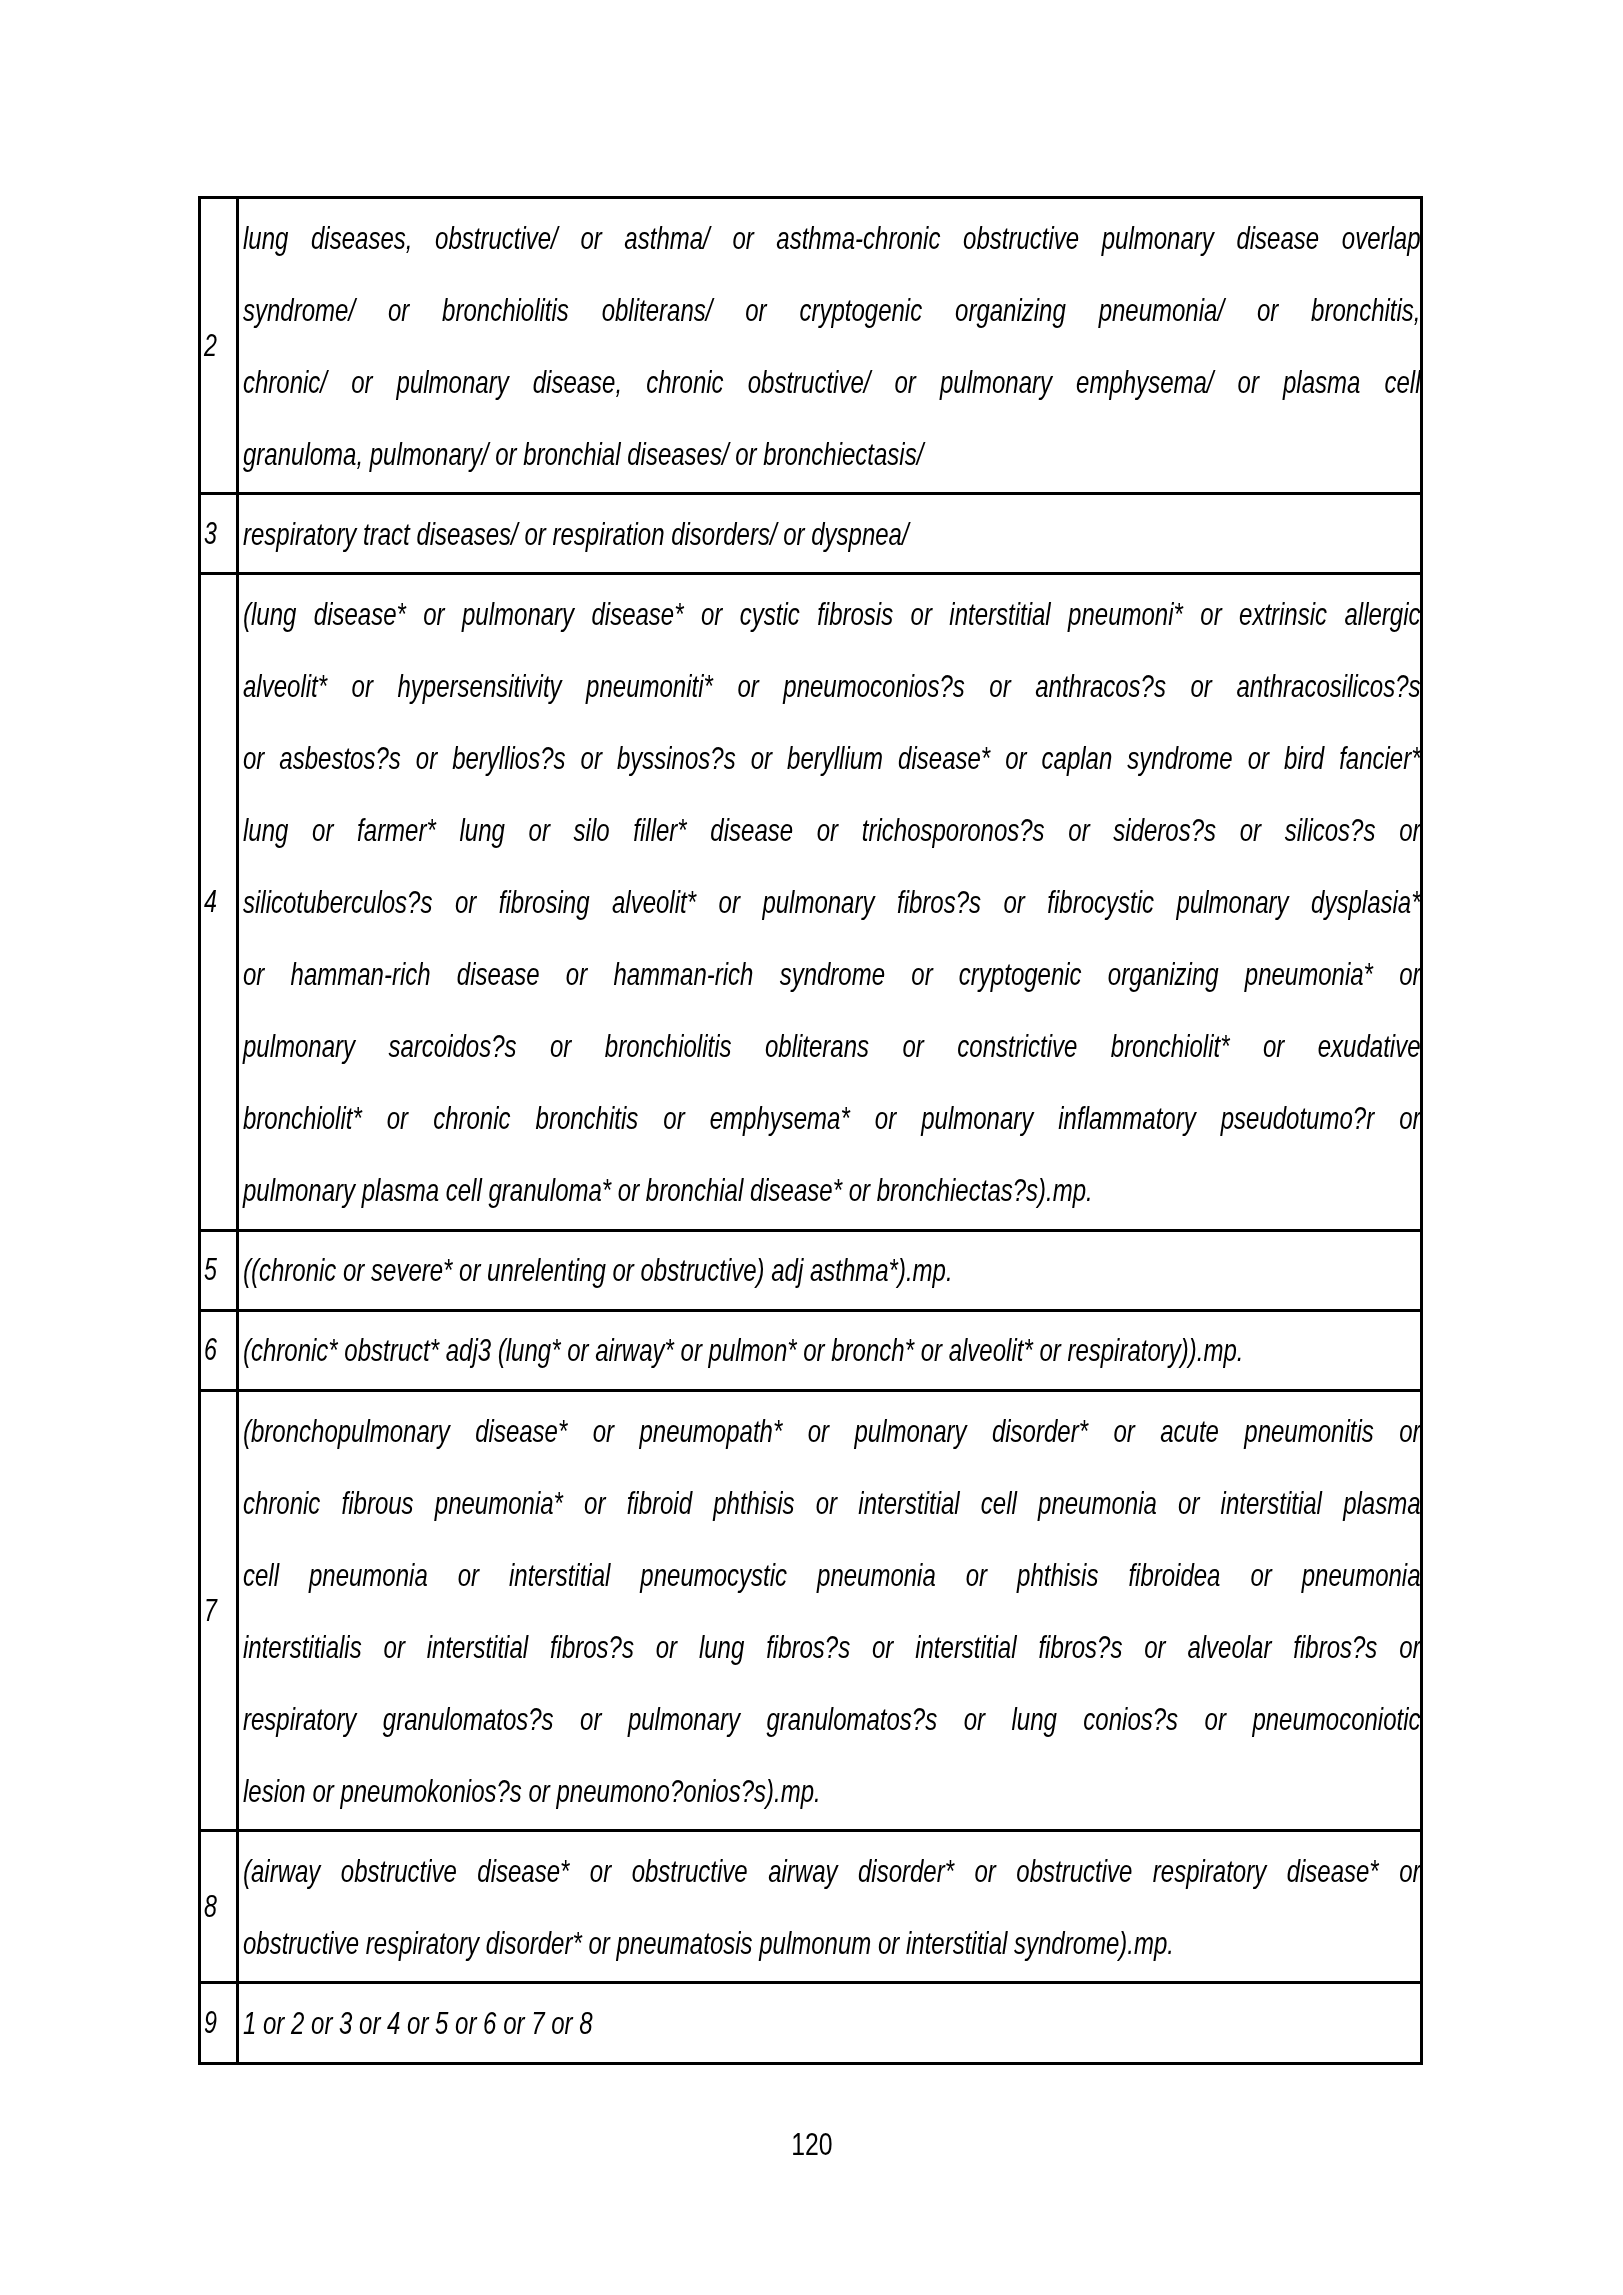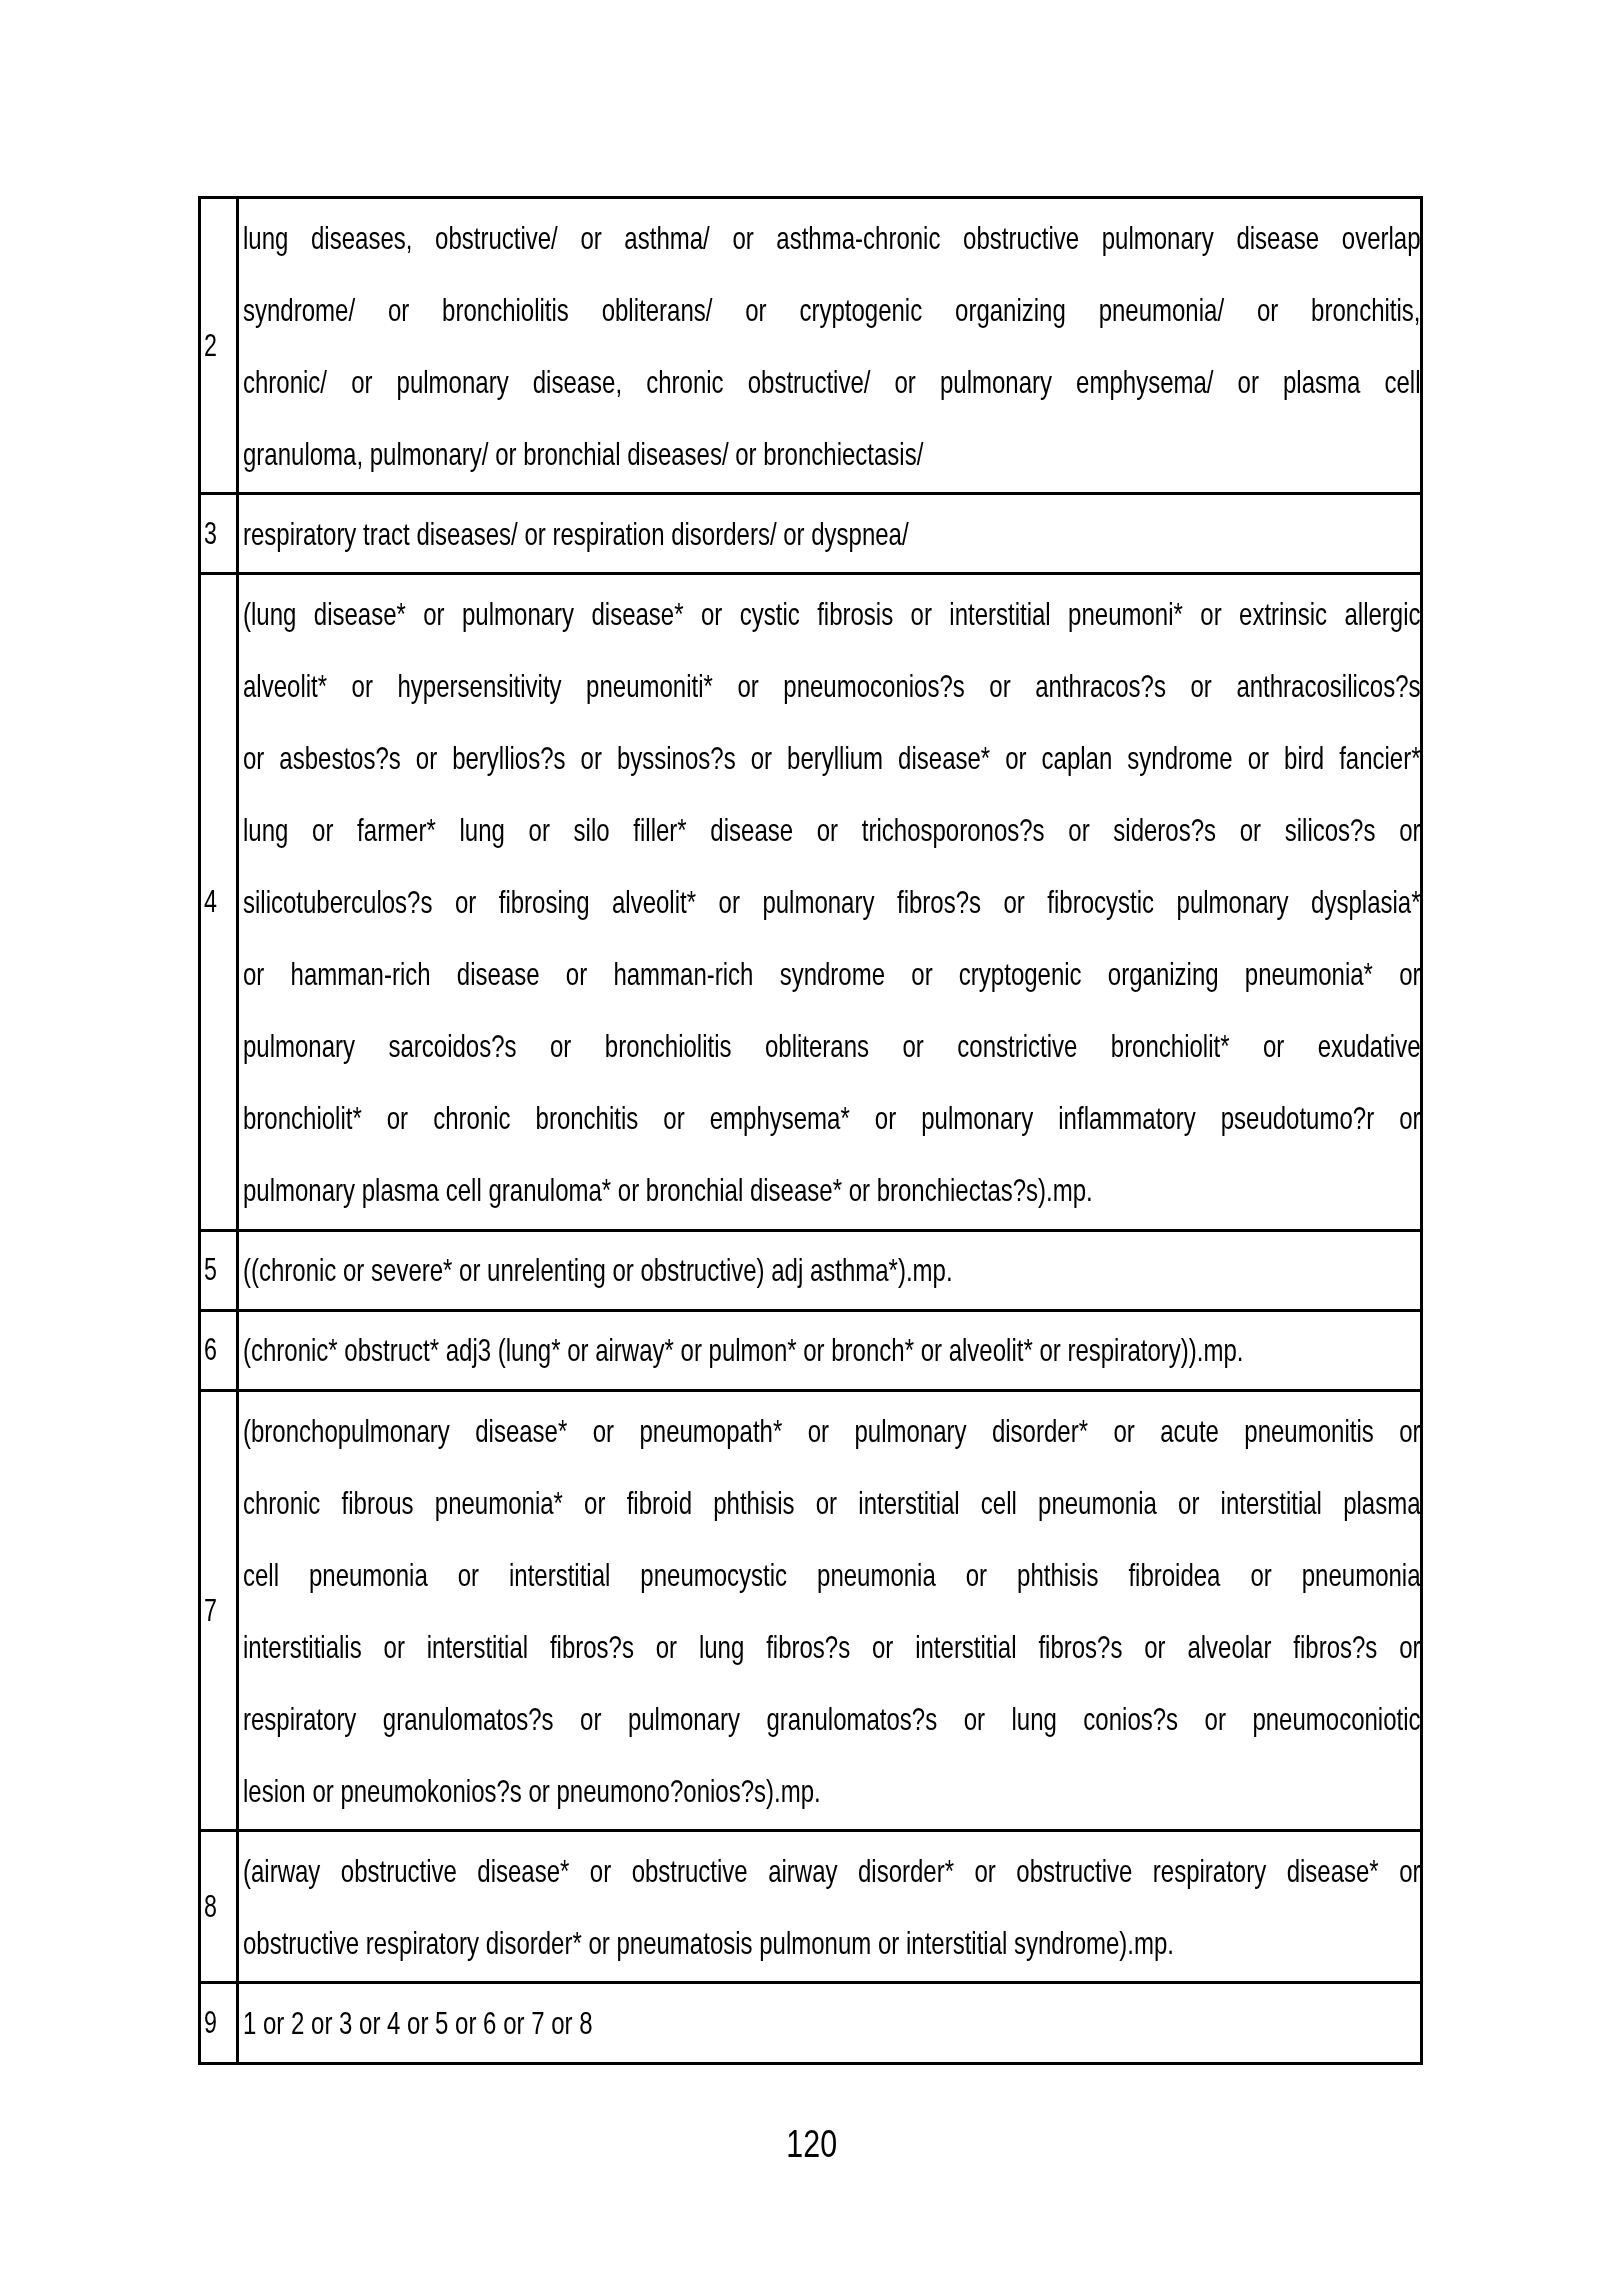--- a/index.html
+++ b/index.html
@@ -10,21 +10,21 @@
     color: #000000;
     overflow: hidden;
   }
   table.strategy {
     position: absolute;
     left: 198px; top: 196px;
     width: 1225px;
     border-collapse: collapse;
     table-layout: fixed;
   }
-  td { border: 3.3px solid #000000; padding: 0; vertical-align: middle; }
+  td { border: 3.3px solid #000000; padding: 0; vertical-align: middle; font-style: italic; }
   td.num { width: 35px; }
   .numInner {
     display: block;
     padding-left: 3.9px;
     font-size: 31px;
     transform: scaleX(0.75);
     transform-origin: 0 50%;
     white-space: nowrap;
   }
   td.query {
@@ -43,21 +43,21 @@
     white-space: nowrap;
     text-align: justify;
     text-align-last: justify;
   }
   .line.last { text-align-last: left; }
   .pageNum {
     position: absolute;
     top: 2126px; left: 0;
     width: 1623px;
     text-align: center;
-    font-size: 38px;
+    font-size: 31px;
     line-height: 37px;
   }
   .pageNum span { display: inline-block; transform: scaleX(0.8); transform-origin: 50% 50%; }
 </style>
 </head>
 <body>
 
 <table class="strategy">
   <tbody id="rows">
       <tr>

